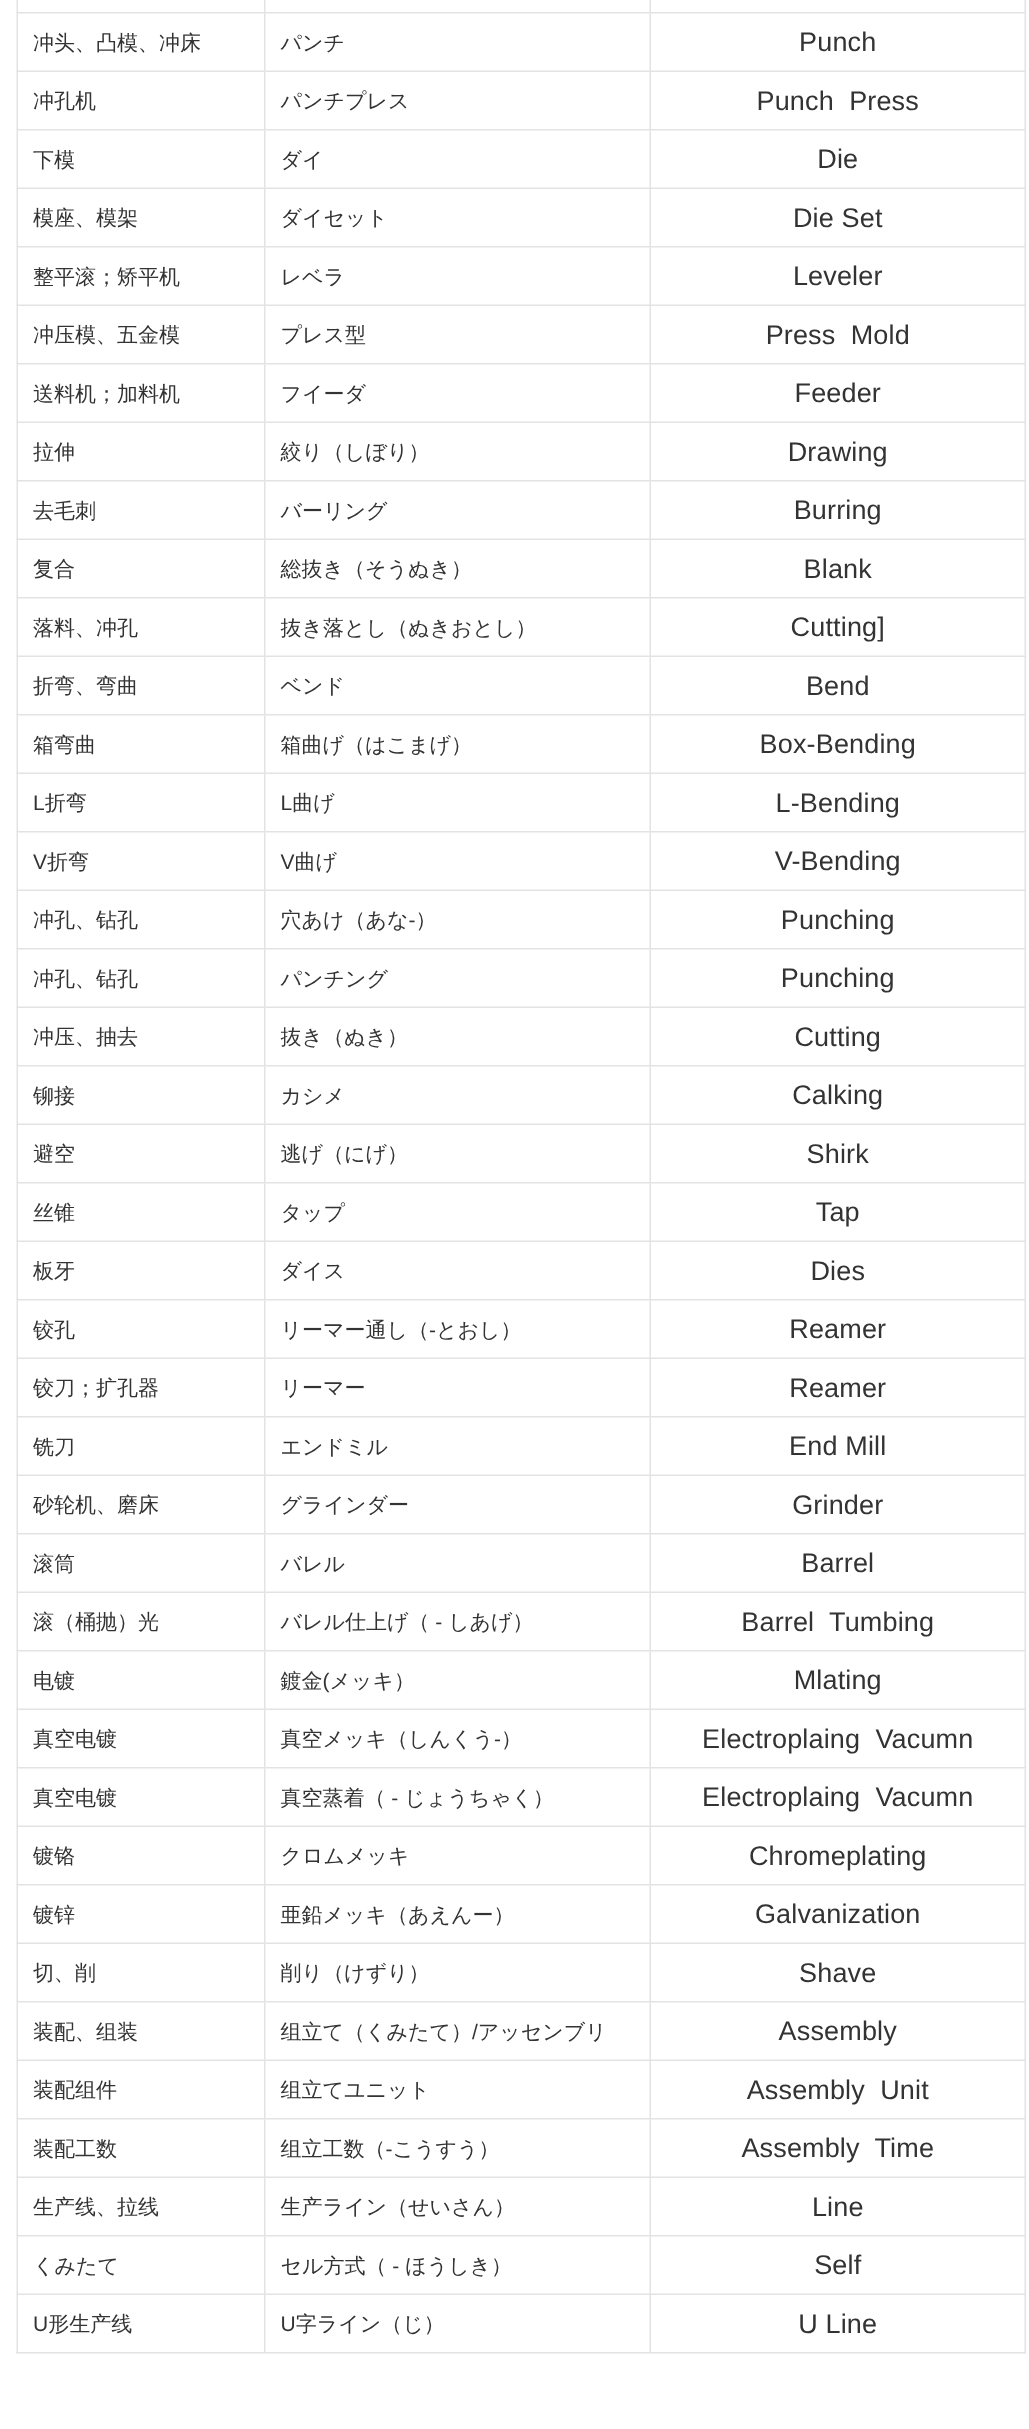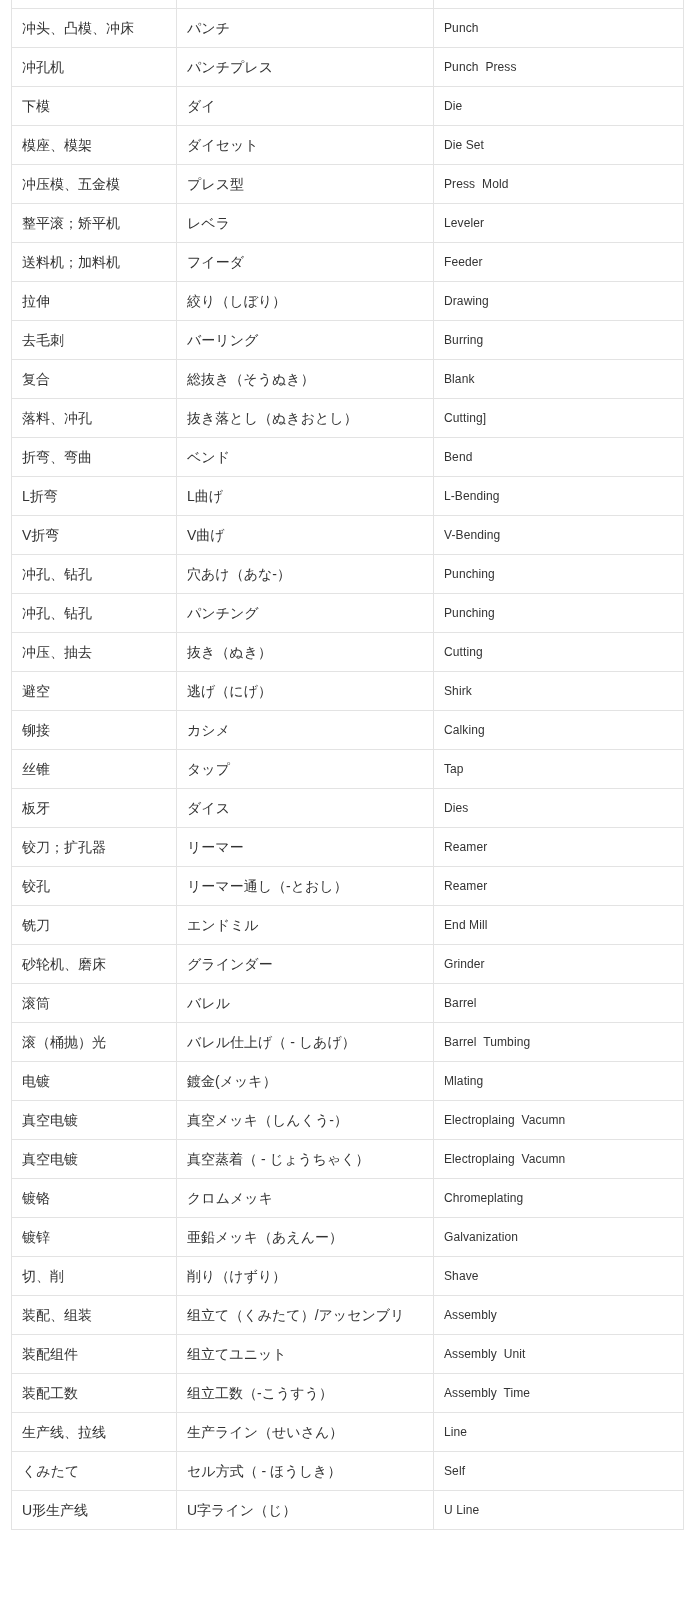--- a/index.html
+++ b/index.html
@@ -34,22 +34,23 @@
   col.c-cn { width: 165px; }
   col.c-jp { width: 257px; }
   col.c-en { width: 250px; }
   tr.partial-top td {
     height: 8px;
     padding: 0;
     border-top: none;
     line-height: 0;
   }
   td.col-en {
-    font-size: 12px;
+    font-size: 18px;
     letter-spacing: 0.1px;
+    text-align: center;
   }
 </style>
 </head>
 <body>
 
 <table class="glossary">
   <colgroup>
     <col class="c-cn">
     <col class="c-jp">
     <col class="c-en">
@@ -75,30 +76,30 @@
         <td class="col-cn">下模</td>
         <td class="col-jp">ダイ</td>
         <td class="col-en">Die</td>
       </tr>
       <tr>
         <td class="col-cn">模座、模架</td>
         <td class="col-jp">ダイセット</td>
         <td class="col-en">Die Set</td>
       </tr>
       <tr>
+        <td class="col-cn">整平滚；矫平机</td>
+        <td class="col-jp">レベラ</td>
+        <td class="col-en">Leveler</td>
+      </tr>
+      <tr>
         <td class="col-cn">冲压模、五金模</td>
         <td class="col-jp">プレス型</td>
         <td class="col-en">Press  Mold</td>
       </tr>
       <tr>
-        <td class="col-cn">整平滚；矫平机</td>
-        <td class="col-jp">レベラ</td>
-        <td class="col-en">Leveler</td>
-      </tr>
-      <tr>
         <td class="col-cn">送料机；加料机</td>
         <td class="col-jp">フイーダ</td>
         <td class="col-en">Feeder</td>
       </tr>
       <tr>
         <td class="col-cn">拉伸</td>
         <td class="col-jp">絞り（しぼり）</td>
         <td class="col-en">Drawing</td>
       </tr>
       <tr>
@@ -115,20 +116,25 @@
         <td class="col-cn">落料、冲孔</td>
         <td class="col-jp">抜き落とし（ぬきおとし）</td>
         <td class="col-en">Cutting]</td>
       </tr>
       <tr>
         <td class="col-cn">折弯、弯曲</td>
         <td class="col-jp">ベンド</td>
         <td class="col-en">Bend</td>
       </tr>
       <tr>
+        <td class="col-cn">箱弯曲</td>
+        <td class="col-jp">箱曲げ（はこまげ）</td>
+        <td class="col-en">Box-Bending</td>
+      </tr>
+      <tr>
         <td class="col-cn">L折弯</td>
         <td class="col-jp">L曲げ</td>
         <td class="col-en">L-Bending</td>
       </tr>
       <tr>
         <td class="col-cn">V折弯</td>
         <td class="col-jp">V曲げ</td>
         <td class="col-en">V-Bending</td>
       </tr>
       <tr>
@@ -140,47 +146,47 @@
         <td class="col-cn">冲孔、钻孔</td>
         <td class="col-jp">パンチング</td>
         <td class="col-en">Punching</td>
       </tr>
       <tr>
         <td class="col-cn">冲压、抽去</td>
         <td class="col-jp">抜き（ぬき）</td>
         <td class="col-en">Cutting</td>
       </tr>
       <tr>
+        <td class="col-cn">铆接</td>
+        <td class="col-jp">カシメ</td>
+        <td class="col-en">Calking</td>
+      </tr>
+      <tr>
         <td class="col-cn">避空</td>
         <td class="col-jp">逃げ（にげ）</td>
         <td class="col-en">Shirk</td>
       </tr>
       <tr>
-        <td class="col-cn">铆接</td>
-        <td class="col-jp">カシメ</td>
-        <td class="col-en">Calking</td>
-      </tr>
-      <tr>
         <td class="col-cn">丝锥</td>
         <td class="col-jp">タップ</td>
         <td class="col-en">Tap</td>
       </tr>
       <tr>
         <td class="col-cn">板牙</td>
         <td class="col-jp">ダイス</td>
         <td class="col-en">Dies</td>
       </tr>
       <tr>
+        <td class="col-cn">铰孔</td>
+        <td class="col-jp">リーマー通し（-とおし）</td>
+        <td class="col-en">Reamer</td>
+      </tr>
+      <tr>
         <td class="col-cn">铰刀；扩孔器</td>
         <td class="col-jp">リーマー</td>
-        <td class="col-en">Reamer</td>
-      </tr>
-      <tr>
-        <td class="col-cn">铰孔</td>
-        <td class="col-jp">リーマー通し（-とおし）</td>
         <td class="col-en">Reamer</td>
       </tr>
       <tr>
         <td class="col-cn">铣刀</td>
         <td class="col-jp">エンドミル</td>
         <td class="col-en">End Mill</td>
       </tr>
       <tr>
         <td class="col-cn">砂轮机、磨床</td>
         <td class="col-jp">グラインダー</td>

